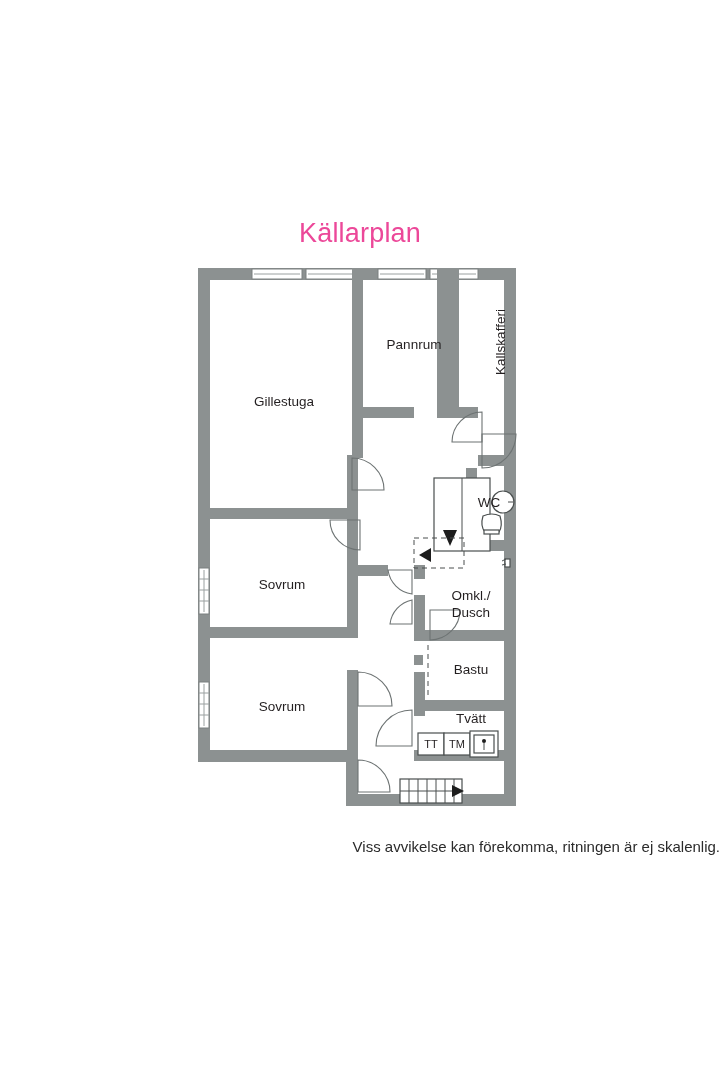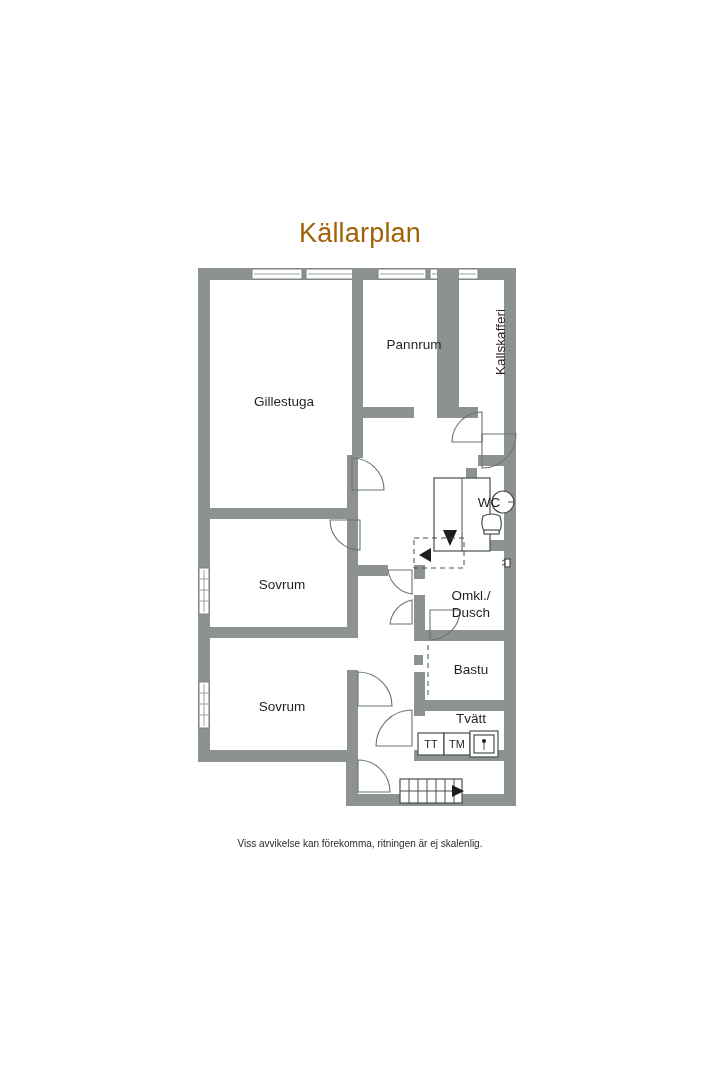--- a/index.html
+++ b/index.html
@@ -17,29 +17,29 @@
   }
   #plan-title {
     position: absolute;
     left: 0;
     top: 218px;
     width: 720px;
     text-align: center;
     font-size: 27px;
     font-weight: 400;
     letter-spacing: 0.2px;
-    color: #a16207;
+    color: #ec4899;
   }
   #plan-caption {
     position: absolute;
     left: 0;
     top: 838px;
     width: 720px;
-    text-align: center;
-    font-size: 10px;
+    text-align: right;
+    font-size: 15px;
     color: #2b2b2b;
   }
   #floorplan-svg {
     position: absolute;
     left: 0;
     top: 0;
   }
   .room-label {
     font-family: "Liberation Sans", sans-serif;
     fill: #231f20;

